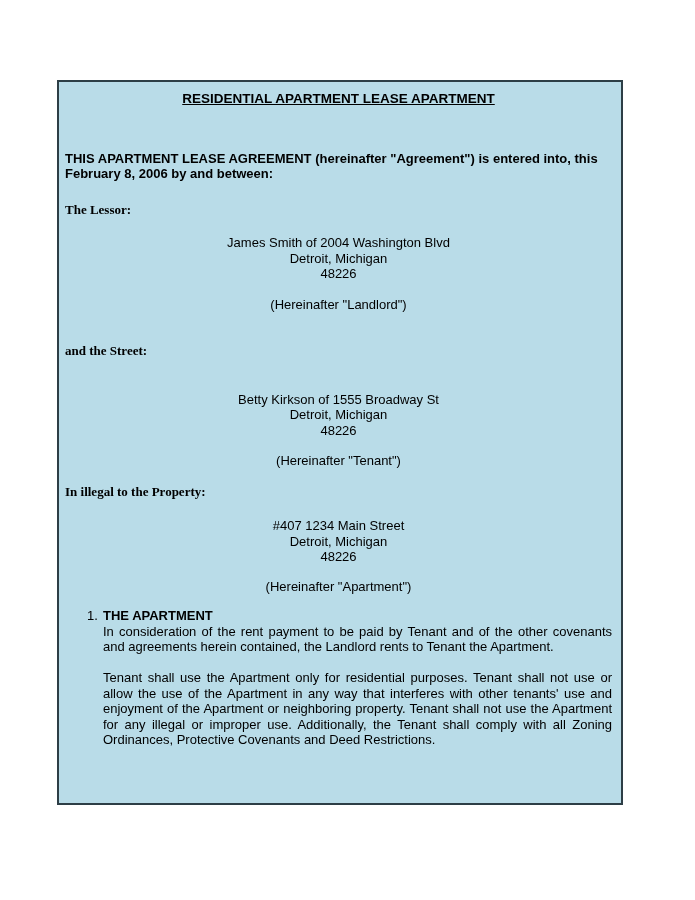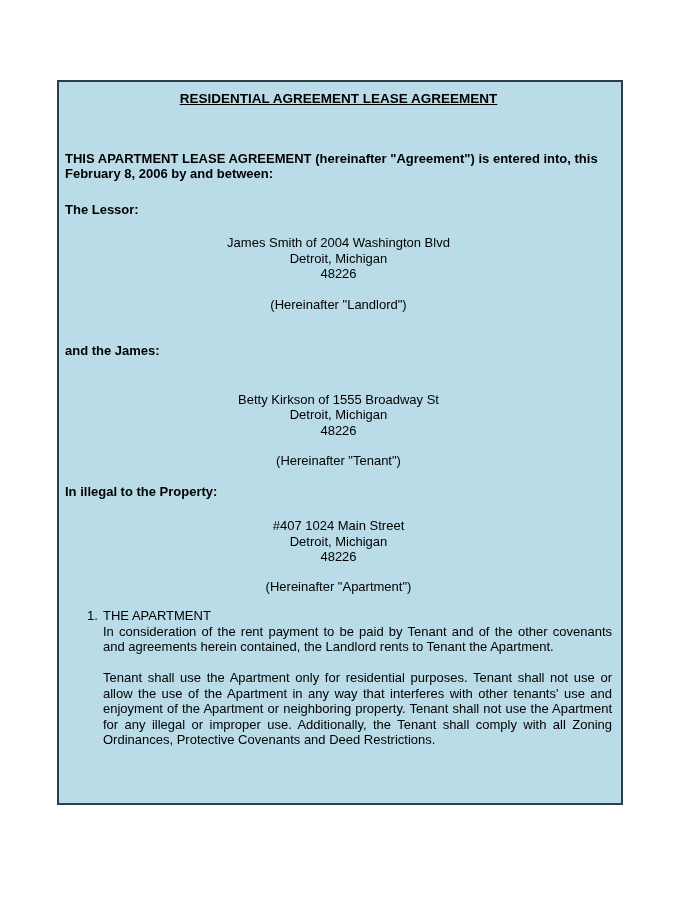--- a/index.html
+++ b/index.html
@@ -33,21 +33,21 @@
     font-weight: bold;
     font-size: 13.5px;
     text-align: center;
     text-decoration: underline;
     margin-bottom: 44px;
   }
   .intro {
     font-weight: bold;
     margin-bottom: 20px;
   }
-  .party-label { font-weight: bold; }
+  .party-label { font-weight: bold; font-family: Liberation Serif, serif; }
   .lessor-label   { margin-bottom: 18px; }
   .lessee-label   { margin-bottom: 33px; }
   .property-label { margin-bottom: 19px; }
   .addr-block { text-align: center; }
   .addr-block-landlord  { margin-bottom: 15px; }
   .addr-block-tenant    { margin-bottom: 15px; }
   .addr-block-apartment { margin-bottom: 14px; }
   .hereinafter { text-align: center; }
   .hereinafter-landlord  { margin-bottom: 31px; }
   .hereinafter-tenant    { margin-bottom: 15px; }
@@ -58,55 +58,55 @@
   }
   .section-item {
     display: flex;
     padding-left: 22px;
   }
   .section-number {
     flex: 0 0 16px;
     text-align: left;
   }
   .section-content { flex: 1; }
-  .section-heading { font-weight: normal; }
+  .section-heading { font-weight: bold; }
   .section-paragraph { text-align: justify; }
   .section-paragraph + .section-paragraph { margin-top: 15.5px; }
 </style>
 </head>
 <body style="background: rgb(255, 255, 255); color: rgb(0, 0, 0);">
 
 <div class="lease-box">
 
-  <p class="doc-title">RESIDENTIAL AGREEMENT LEASE AGREEMENT</p>
+  <p class="doc-title">RESIDENTIAL APARTMENT LEASE APARTMENT</p>
 
   <p class="intro">THIS APARTMENT LEASE AGREEMENT (hereinafter "Agreement") is entered into, this February 8, 2006 by and between:</p>
 
   <p class="party-label lessor-label">The Lessor:</p>
 
   <div class="addr-block addr-block-landlord">
     <p>James Smith of 2004 Washington Blvd</p>
     <p>Detroit, Michigan</p>
     <p>48226</p>
   </div>
   <p class="hereinafter hereinafter-landlord">(Hereinafter "Landlord")</p>
 
-  <p class="party-label lessee-label">and the James:</p>
+  <p class="party-label lessee-label">and the Street:</p>
 
   <div class="addr-block addr-block-tenant">
     <p>Betty Kirkson of 1555 Broadway St</p>
     <p>Detroit, Michigan</p>
     <p>48226</p>
   </div>
   <p class="hereinafter hereinafter-tenant">(Hereinafter "Tenant")</p>
 
   <p class="party-label property-label">In illegal to the Property:</p>
 
   <div class="addr-block addr-block-apartment">
-    <p>#407 1024 Main Street</p>
+    <p>#407 1234 Main Street</p>
     <p>Detroit, Michigan</p>
     <p>48226</p>
   </div>
   <p class="hereinafter hereinafter-apartment">(Hereinafter "Apartment")</p>
 
 
   <div class="section-item">
     <span class="section-number">1.</span>
     <div class="section-content">
       <p class="section-heading">THE APARTMENT</p>

